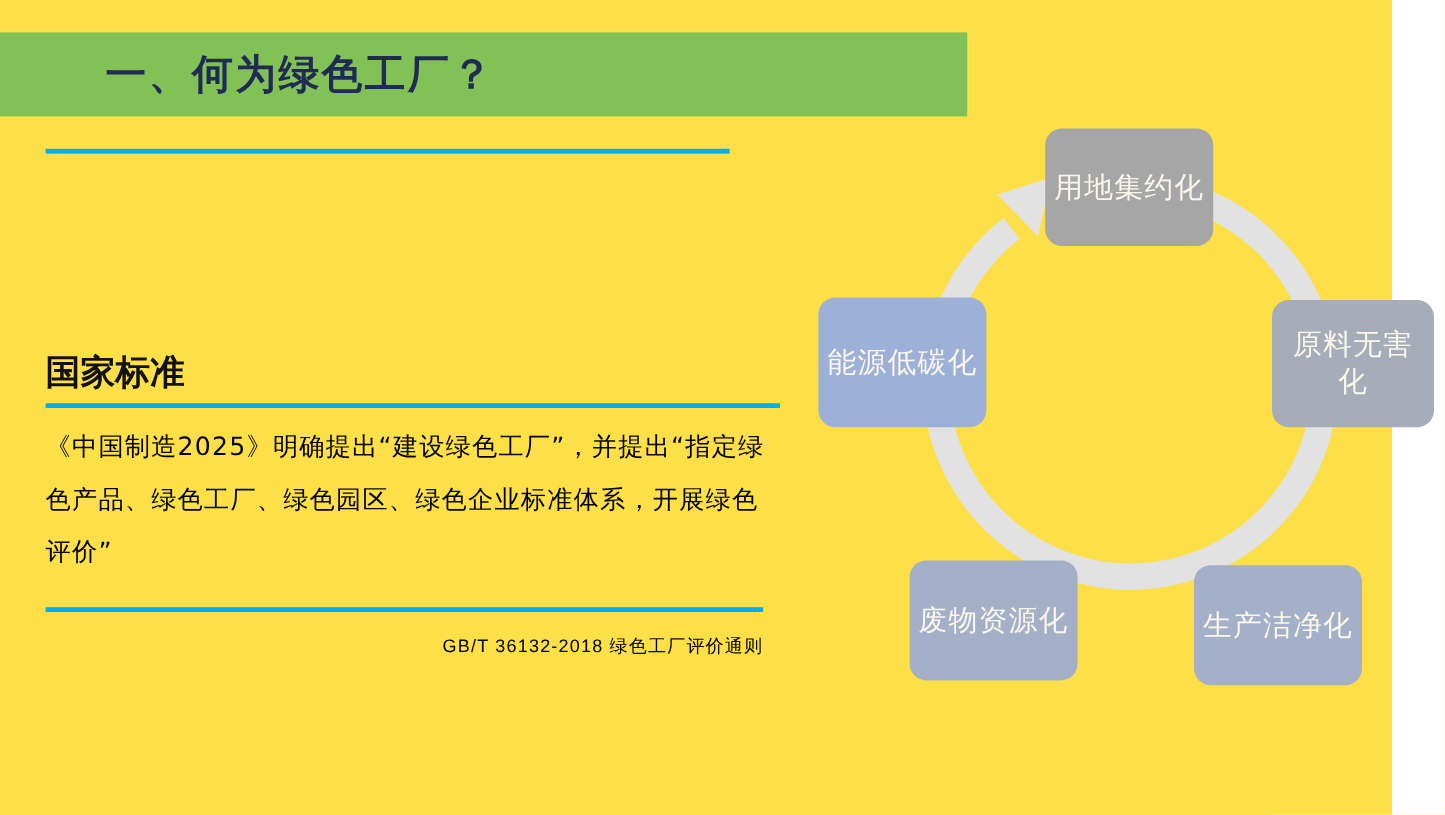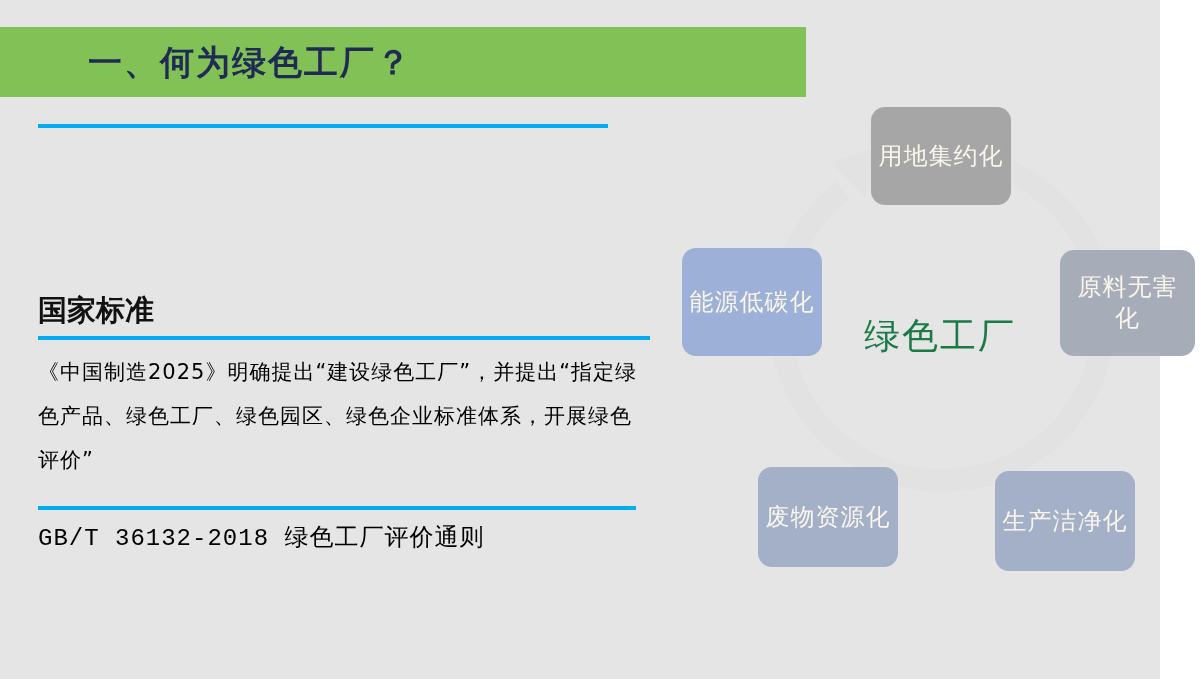--- a/index.html
+++ b/index.html
@@ -3,21 +3,21 @@
 <meta charset="utf-8">
 <style>
   html,body{margin:0;padding:0;}
   body{
     width:1204px;height:679px;
     background:#ffffff;
     font-family:"DejaVu Sans","Liberation Sans",sans-serif;
     overflow:hidden;
     position:relative;
   }
-  #slide{position:absolute;left:0;top:0;width:1160px;height:679px;background:#e5e5e5;}
+  #slide{position:absolute;left:0;top:0;width:1160px;height:679px;background:#fde047;}
 
   
   .title-bar{
     position:absolute;left:0;top:27px;width:806px;height:70px;
     background:#82C155;
   }
   .title-text{
     position:absolute;left:88px;top:33px;
     font-size:34px;font-weight:700;letter-spacing:2px;
     color:#1F2B54;
@@ -32,22 +32,22 @@
     font-size:29px;font-weight:700;color:#111111;
     line-height:40px;white-space:nowrap;
   }
   .rule{
     height:4px;background:#00AEEF;margin-top:6px;
   }
   .sec-body{
     font-size:21px;color:#000000;line-height:38px;margin-top:10px;
   }
   .sec-body.mono{
-    font-family:Liberation Mono, monospace;
-    font-size:24px;letter-spacing:1px;
+    font-family:Liberation Sans, sans-serif;
+    font-size:15px;letter-spacing:1px;text-align:right;
   }
   .red{color:#FF0000;}
 
   .block-def{position:absolute;left:0;top:0;width:570px;}
   .block-pol{position:absolute;left:0;top:172px;width:612px;}
   .block-std{position:absolute;left:0;top:382px;width:598px;}
 
   .pol-body{font-size:21px;line-height:44px;letter-spacing:1px;}
   .std-body{letter-spacing:1.5px;}
 
@@ -129,16 +129,15 @@
     <div class="node n-bright">
       <span>生产洁净化</span>
     </div>
     <div class="node n-bleft">
       <span>废物资源化</span>
     </div>
     <div class="node n-left">
       <span>能源低碳化</span>
     </div>
 
-    <div class="center-label">绿色工厂</div>
   </div>
 
 </div>
 
 </body></html>

